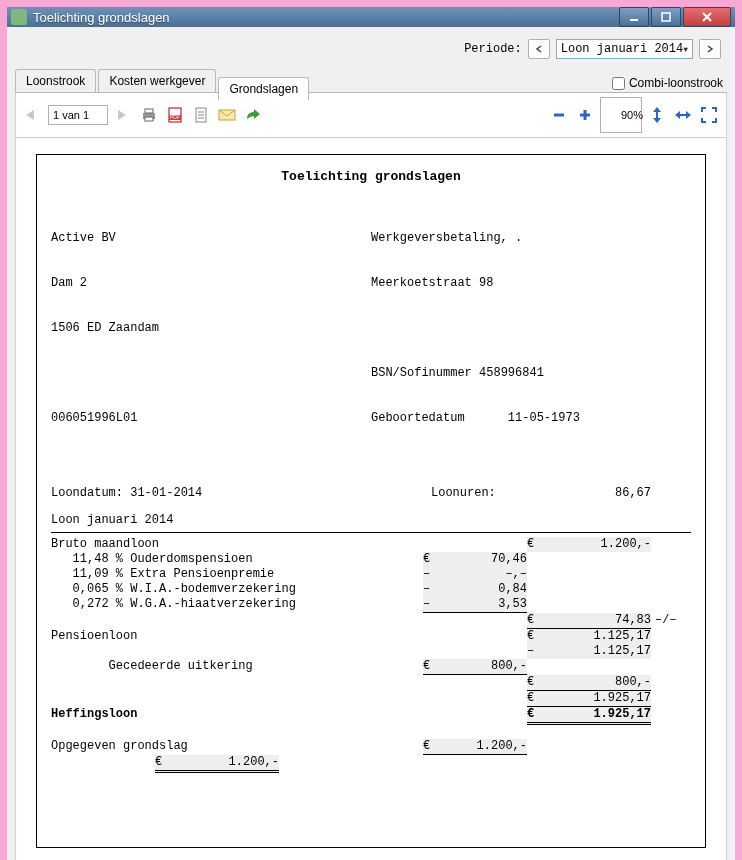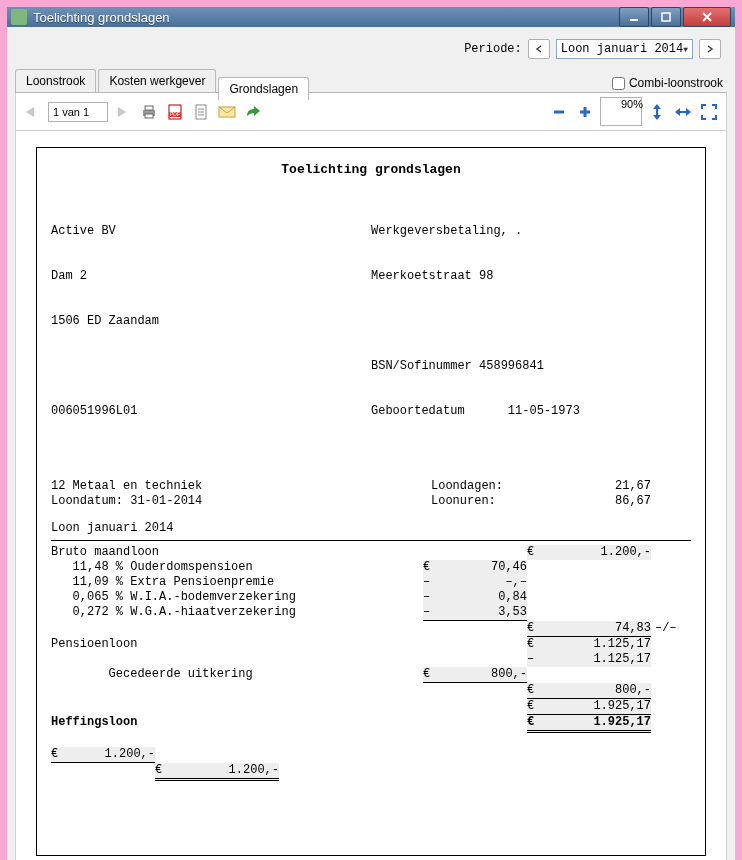--- a/index.html
+++ b/index.html
@@ -87,22 +87,22 @@
   .toolbar .sep { flex: 1; }
   .tbtn {
     width: 22px; height: 22px; display: flex; align-items: center; justify-content: center;
     cursor: pointer; border-radius: 2px;
   }
   .page-input {
     width: 60px; height: 20px; border: 1px solid #b0b0b0;
     font-size: 11px; padding: 0 4px; display:flex; align-items:center; background:#fff;
   }
   .zoom-input {
-    width: 40px; height: 29px; border: 1px solid #b0b0b0;
-    font-size: 11px; padding: 0 20px; display:flex; background:#fff;
+    width: 40px; height: 36px; border: 1px solid #b0b0b0;
+    font-size: 11px; padding: 0 20px; display:flex; align-items:center; background:#fff;
   }
   .report {
     flex: 1; background: #fff; border: 1px solid #d0d0d0; border-top: none;
     padding: 16px 20px 16px 20px; overflow: auto;
     font-family: "Courier New", monospace; font-size: 12px; color: #000;
     line-height: 1.25;
   }
   .report-inner { border: 1px solid #000; padding: 10px 14px 24px 14px; min-height: 640px; }
   .report h3 { text-align: center; margin: 4px 0 16px 0; font-size: 13px; font-weight: bold; font-family: "Courier New", monospace; }
   .cols { display: flex; }
@@ -280,26 +280,20 @@
             <div>Meerkoetstraat 98</div>
             <div>&nbsp;</div>
             <div><span>BSN/Sofinummer</span> <span>458996841</span></div>
             <div><span>Geboortedatum</span>&nbsp;&nbsp;&nbsp;&nbsp;&nbsp;&nbsp;<span>11-05-1973</span></div>
           </div>
         </div>
 
         <div style="height:30px"></div>
 
         <div class="row">
-          <div class="lbl">12 Metaal en techniek</div>
-          <div style="width:110px">Loondagen:</div>
-          <div class="val2">21,67</div>
-          <div class="tail"></div>
-        </div>
-        <div class="row">
           <div class="lbl"><span>Loondatum:</span> <span>31-01-2014</span></div>
           <div style="width:110px">Loonuren:</div>
           <div class="val2">86,67</div>
           <div class="tail"></div>
         </div>
         <div style="height:12px"></div>
         <div class="mono">Loon januari 2014</div>
         <div class="rule"></div>
 
         <div class="row">
@@ -398,20 +392,21 @@
           <div class="lbl">Heffingsloon</div>
           <div class="cur"></div>
             <div class="val1"></div>
           <div class="cur shade dbl-bot">€</div>
           <div class="val2 shade dbl-bot">1.925,17</div>
           <div class="tail"></div>
         </div>
 
         <div style="height:14px"></div>
         <div class="row">
+          <div class="lbl">Opgegeven grondslag</div>
           <div class="cur shade uline-bot">€</div>
           <div class="val1 shade uline-bot">1.200,-</div>
           <div class="cur"></div>
             <div class="val2"></div>
             <div class="tail"></div>
         </div>
         <div class="row">
           <div class="cur"></div>
             <div class="val1"></div>
           <div class="cur shade dbl-bot">€</div>

